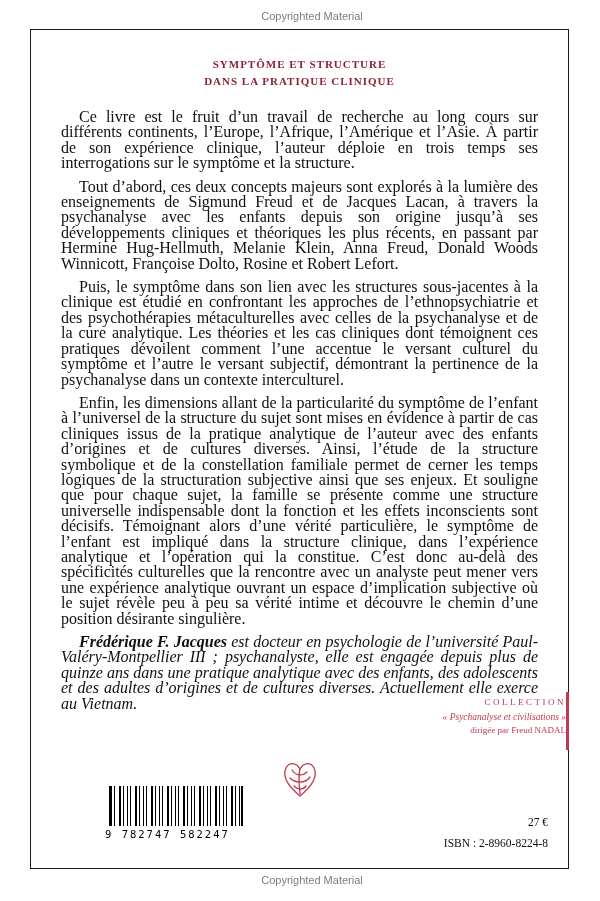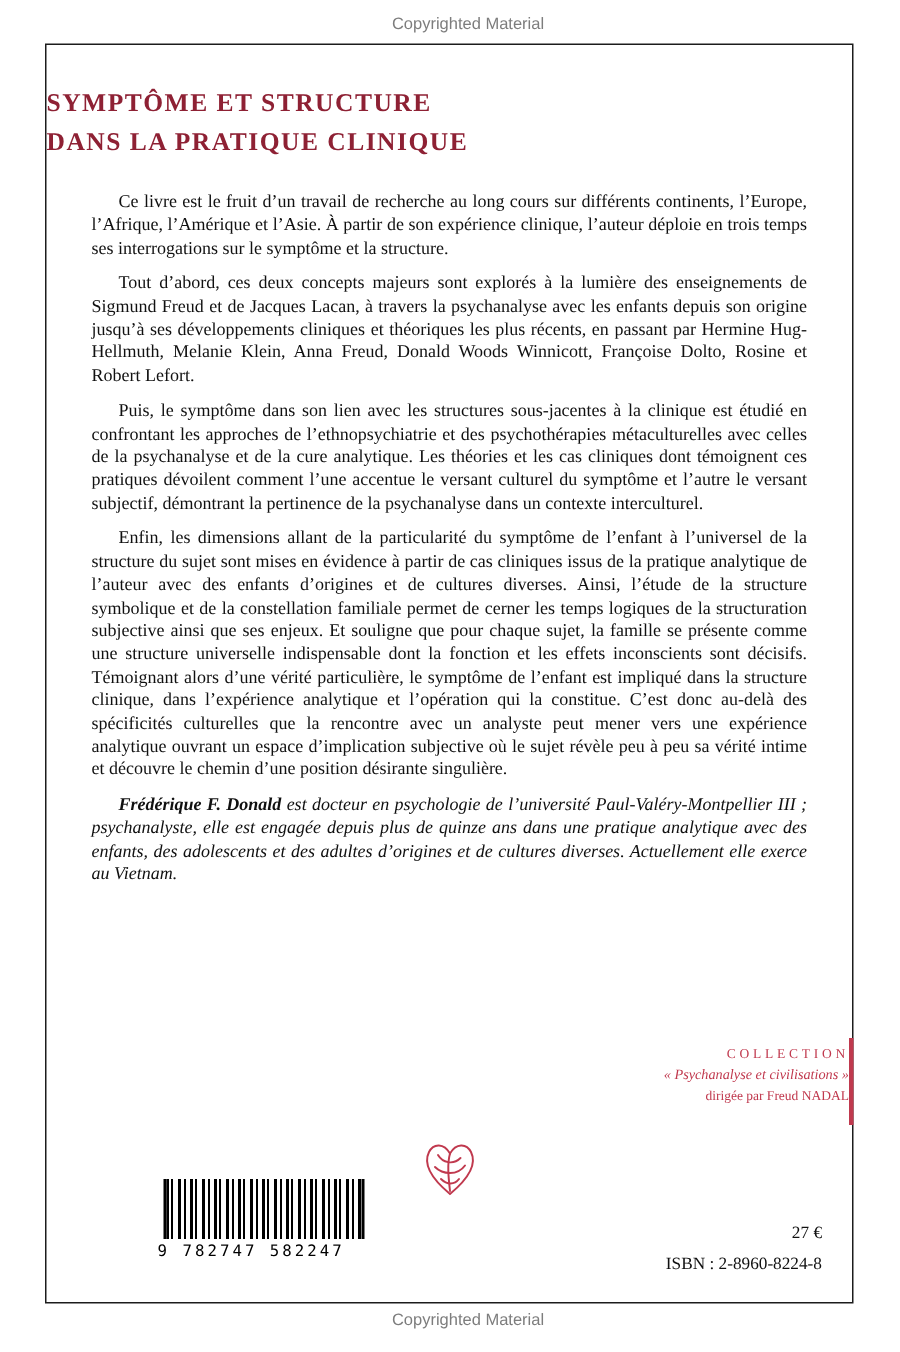--- a/index.html
+++ b/index.html
@@ -13,26 +13,26 @@
   }
   .copyright.top { top:10px; }
   .copyright.bottom { top:874px; }
 
   .cover {
     position:absolute; left:30px; top:29px; width:539px; height:840px;
     border:1px solid #1c1c1c; background:#fff; box-sizing:border-box;
   }
 
   .title {
-    margin-top:26px; text-align:left; color:#8e2134; font-weight:bold;
-    font-size:17px; line-height:1.5; letter-spacing:1px;
+    margin-top:26px; text-align:center; color:#8e2134; font-weight:bold;
+    font-size:11px; line-height:1.5; letter-spacing:1px;
   }
 
   .body-text {
-    margin:20px 30px 0 30px; font-size:12px; line-height:15.4px;
+    margin:20px 30px 0 30px; font-size:16px; line-height:15.4px;
     text-align:justify; color:#101010;
   }
   .body-text p { margin:0 0 8px 0; text-indent:18px; }
   .bio { font-style:italic; }
   .bio b { font-weight:bold; }
 
   .collection {
     position:absolute; right:2px; top:666px; width:150px; text-align:right;
     color:#c0394e; line-height:1.5;
   }
@@ -82,21 +82,21 @@
     <div class="title">
       <div>SYMPTÔME ET STRUCTURE</div>
       <div>DANS LA PRATIQUE CLINIQUE</div>
     </div>
 
     <div class="body-text">
       <p>Ce livre est le fruit d’un travail de recherche au long cours sur différents continents, l’Europe, l’Afrique, l’Amérique et l’Asie. À partir de son expérience clinique, l’auteur déploie en trois temps ses interrogations sur le symptôme et la structure.</p>
       <p>Tout d’abord, ces deux concepts majeurs sont explorés à la lumière des enseignements de Sigmund Freud et de Jacques Lacan, à travers la psychanalyse avec les enfants depuis son origine jusqu’à ses développements cliniques et théoriques les plus récents, en passant par Hermine Hug-Hellmuth, Melanie Klein, Anna Freud, Donald Woods Winnicott, Françoise Dolto, Rosine et Robert Lefort.</p>
       <p>Puis, le symptôme dans son lien avec les structures sous-jacentes à la clinique est étudié en confrontant les approches de l’ethnopsychiatrie et des psychothérapies métaculturelles avec celles de la psychanalyse et de la cure analytique. Les théories et les cas cliniques dont témoignent ces pratiques dévoilent comment l’une accentue le versant culturel du symptôme et l’autre le versant subjectif, démontrant la pertinence de la psychanalyse dans un contexte interculturel.</p>
       <p>Enfin, les dimensions allant de la particularité du symptôme de l’enfant à l’universel de la structure du sujet sont mises en évidence à partir de cas cliniques issus de la pratique analytique de l’auteur avec des enfants d’origines et de cultures diverses. Ainsi, l’étude de la structure symbolique et de la constellation familiale permet de cerner les temps logiques de la structuration subjective ainsi que ses enjeux. Et souligne que pour chaque sujet, la famille se présente comme une structure universelle indispensable dont la fonction et les effets inconscients sont décisifs. Témoignant alors d’une vérité particulière, le symptôme de l’enfant est impliqué dans la structure clinique, dans l’expérience analytique et l’opération qui la constitue. C’est donc au-delà des spécificités culturelles que la rencontre avec un analyste peut mener vers une expérience analytique ouvrant un espace d’implication subjective où le sujet révèle peu à peu sa vérité intime et découvre le chemin d’une position désirante singulière.</p>
-      <p class="bio"><b>Frédérique F. Donald</b><span> est docteur en psychologie de l’université Paul-Valéry-Montpellier III ; psychanalyste, elle est engagée depuis plus de quinze ans dans une pratique analytique avec des enfants, des adolescents et des adultes d’origines et de cultures diverses. Actuellement elle exerce au Vietnam.</span></p>
+      <p class="bio"><b>Frédérique F. Jacques</b><span> est docteur en psychologie de l’université Paul-Valéry-Montpellier III ; psychanalyste, elle est engagée depuis plus de quinze ans dans une pratique analytique avec des enfants, des adolescents et des adultes d’origines et de cultures diverses. Actuellement elle exerce au Vietnam.</span></p>
     </div>
 
     <div class="collection">
       <div class="col-label">COLLECTION</div>
       <div class="col-name">« Psychanalyse et civilisations »</div>
       <div class="col-dir">dirigée par Freud NADAL</div>
     </div>
     <div class="collection-bar"></div>
 
     <div class="logo">

